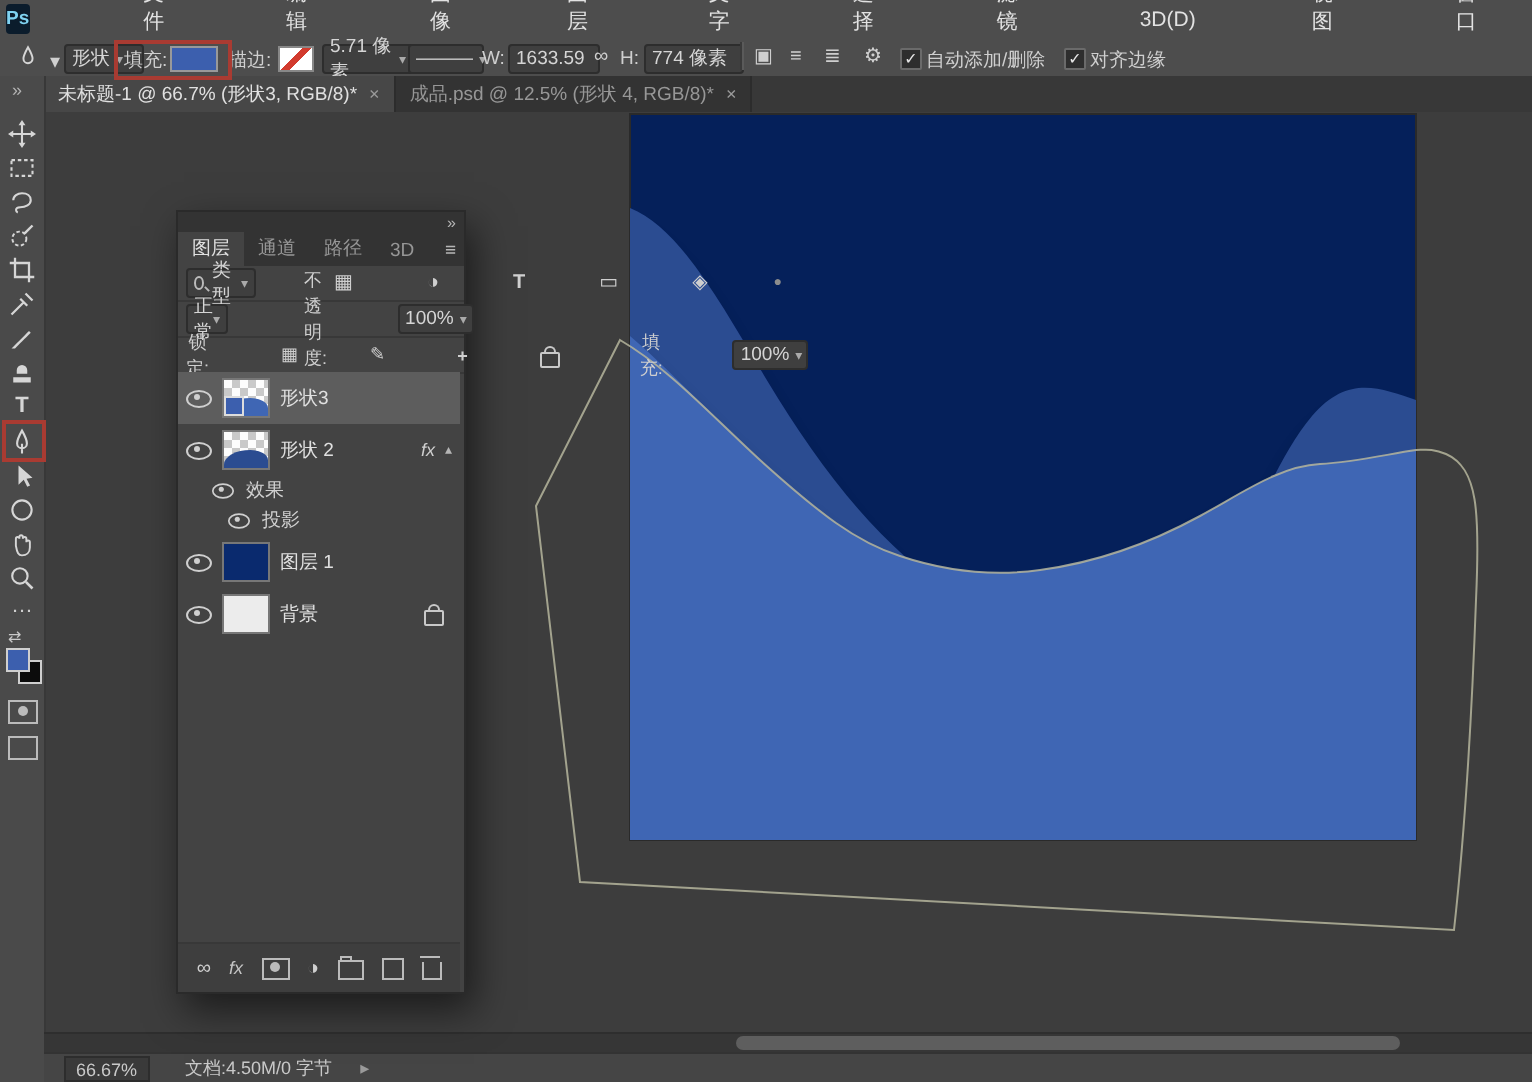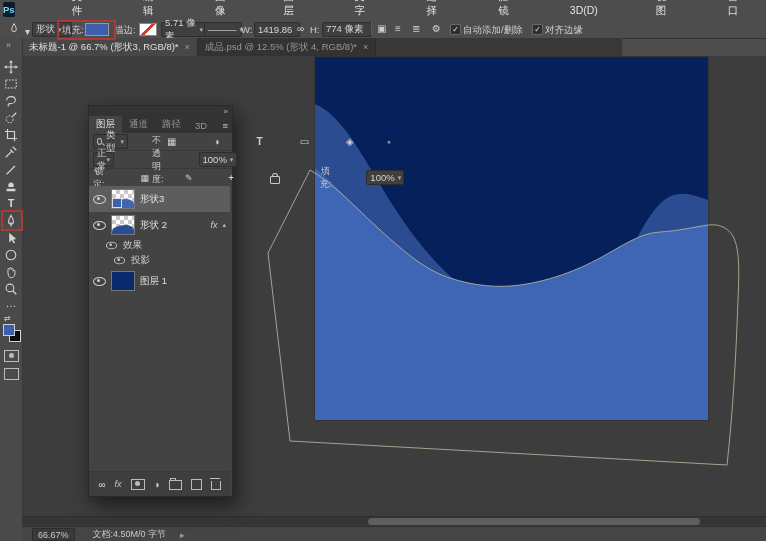--- a/index.html
+++ b/index.html
@@ -16,21 +16,21 @@
   .optionsbar{left:0;top:19px;width:766px;height:19px;background:#4d4d4d;border-bottom:1px solid #333;}
   .dd,.fieldbox{background:#3f3f3f;border:1px solid #2d2d2d;border-radius:2px;height:13px;display:inline-flex;align-items:center;
           padding:0 3px;font-size:9.5px;color:#d5d5d5;}
   .ddarrow{font-size:7px;color:#aaa;margin-left:3px;}
   .olabel{font-size:9.5px;color:#cfcfcf;}
   .sep{width:1px;height:14px;background:#3a3a3a;border-right:1px solid #5a5a5a;display:inline-block;}
   .cb{width:9px;height:9px;background:#2e2e2e;border:1px solid #6a6a6a;border-radius:1px;font-size:8px;line-height:8px;color:#e8e8e8;
       display:inline-flex;align-items:center;justify-content:center;}
   .miniicon{font-size:10px;color:#cfcfcf;}
   
-  .tabsbar{left:22px;top:38px;width:600px;height:18px;background:#383838;display:flex;}
+  .tabsbar{left:22px;top:38px;width:744px;height:18px;background:#383838;display:flex;}
   .doctab{height:18px;display:flex;align-items:center;padding:0 7px;font-size:9.5px;border-right:1px solid #2c2c2c;}
   .doctab.active{background:#474747;color:#e0e0e0;}
   .doctab.inactive{background:#333;color:#979797;}
   .tabclose{margin-left:6px;color:#9a9a9a;font-size:9px;}
   
   .toolbar{left:0;top:38px;width:22px;height:503px;background:#4a4a4a;border-right:1px solid #383838;}
   .tool{position:absolute;left:3px;width:16px;height:16px;display:flex;align-items:center;justify-content:center;}
   .tool svg{display:block;}
   .tglyph{color:#d6d6d6;font-size:11px;font-weight:bold;}
   
@@ -110,21 +110,21 @@
     <span class="abs dd" style="left:161px;top:3px;width:38px;">
         <span>5.71 像素</span>
         <span class="ddarrow">▾</span>
       </span>
     <span class="abs dd" style="left:204px;top:3px;width:30px;">
         <span>———</span>
         <span class="ddarrow">▾</span>
       </span>
     <span class="abs olabel" style="left:241px;top:5px;">W:</span>
     <span class="abs fieldbox" style="left:254px;top:3px;width:38px;">
-        <span>1419.86</span>
+        <span>1633.59</span>
       </span>
     <span class="abs miniicon" style="left:297px;top:4px;">∞</span>
     <span class="abs olabel" style="left:310px;top:5px;">H:</span>
     <span class="abs fieldbox" style="left:322px;top:3px;width:42px;">
         <span>774 像素</span>
       </span>
     <span class="abs sep" style="left:370px;top:2px;"></span>
     <span class="abs miniicon" style="left:377px;top:4px;">▣</span>
     <span class="abs miniicon" style="left:395px;top:4px;">≡</span>
     <span class="abs miniicon" style="left:412px;top:4px;">≣</span>
@@ -333,20 +333,26 @@
     </div>
     <div class="lrow" style="top:147px;height:15px;padding-left:24px;">
       <span class="eye" style="transform:scale(.85);"></span>
       <span class="lname" style="color:#d0d0d0;">投影</span>
     </div>
     <div class="lrow" style="top:162px;">
       <span class="eye"></span>
       <span class="thumb" style="background:#0a2a6e;"></span>
       <span class="lname">图层 1</span>
     </div>
+    <div class="lrow" style="top:188px;">
+      <span class="eye"></span>
+      <span class="thumb" style="background:#ececec;"></span>
+      <span class="lname">背景</span>
+      <span class="locksm" style="margin-left:auto;margin-right:4px;"></span>
+    </div>
 
     <div class="abs" style="left:0;bottom:0;width:141px;height:24px;border-top:1px solid #383838;display:flex;align-items:center;justify-content:center;gap:9px;background:#3e3e3e;">
       <span class="miniicon">∞</span>
       <span style="font-style:italic;color:#c5c5c5;font-size:9px;">fx</span>
       <span class="i-mask"></span>
       <span class="miniicon">◑</span>
       <span class="i-folder"></span>
       <span class="i-new"></span>
       <span class="i-trash"></span>
     </div>

